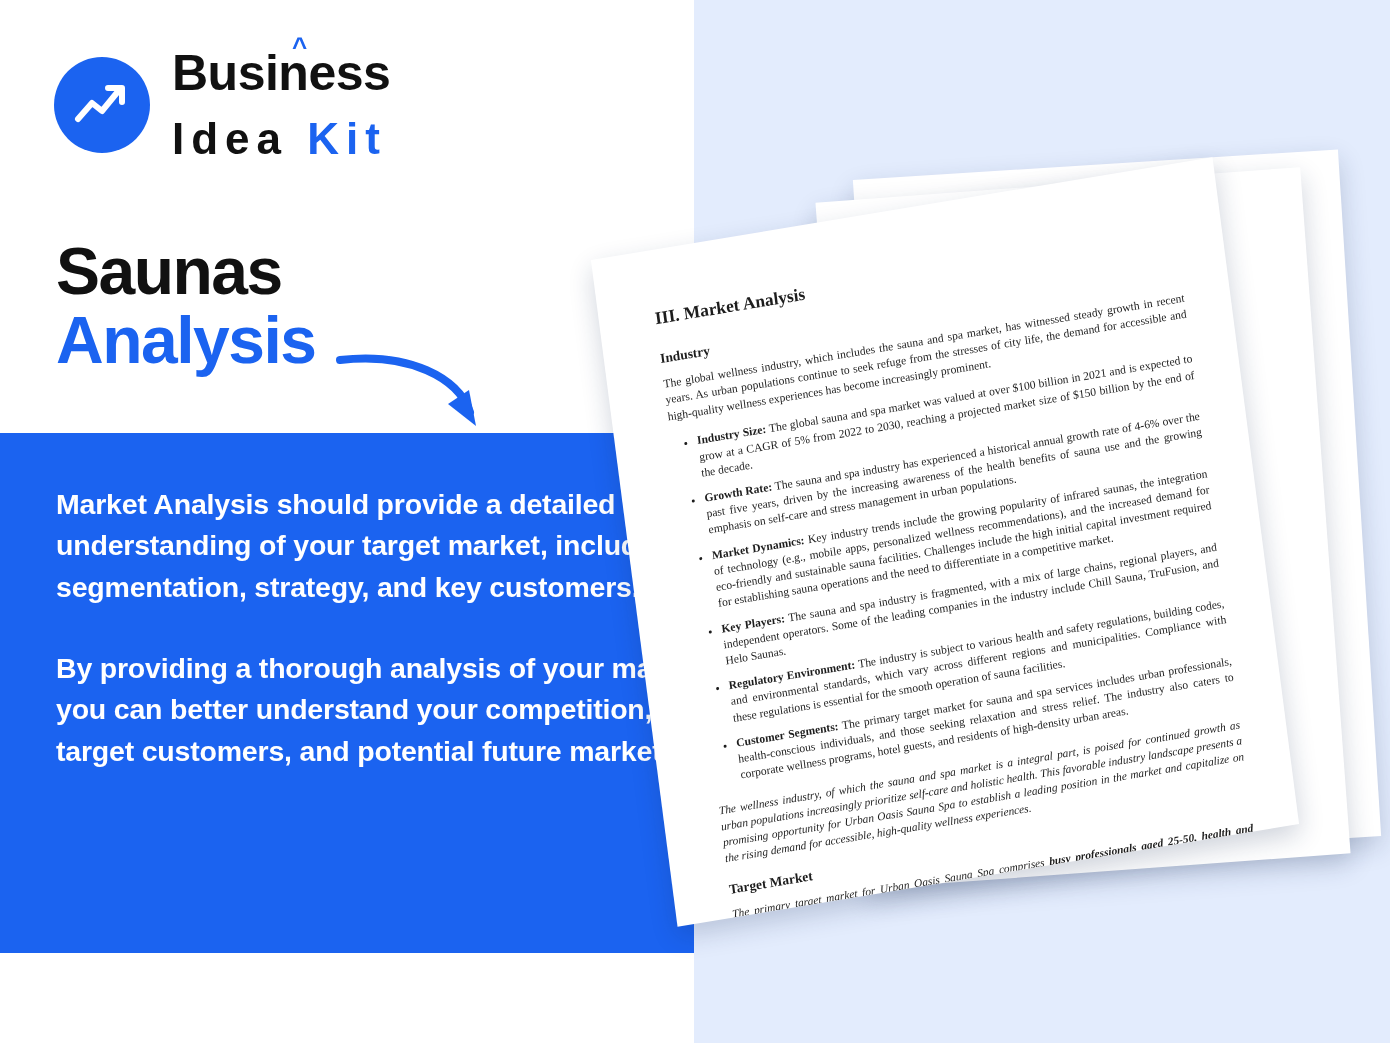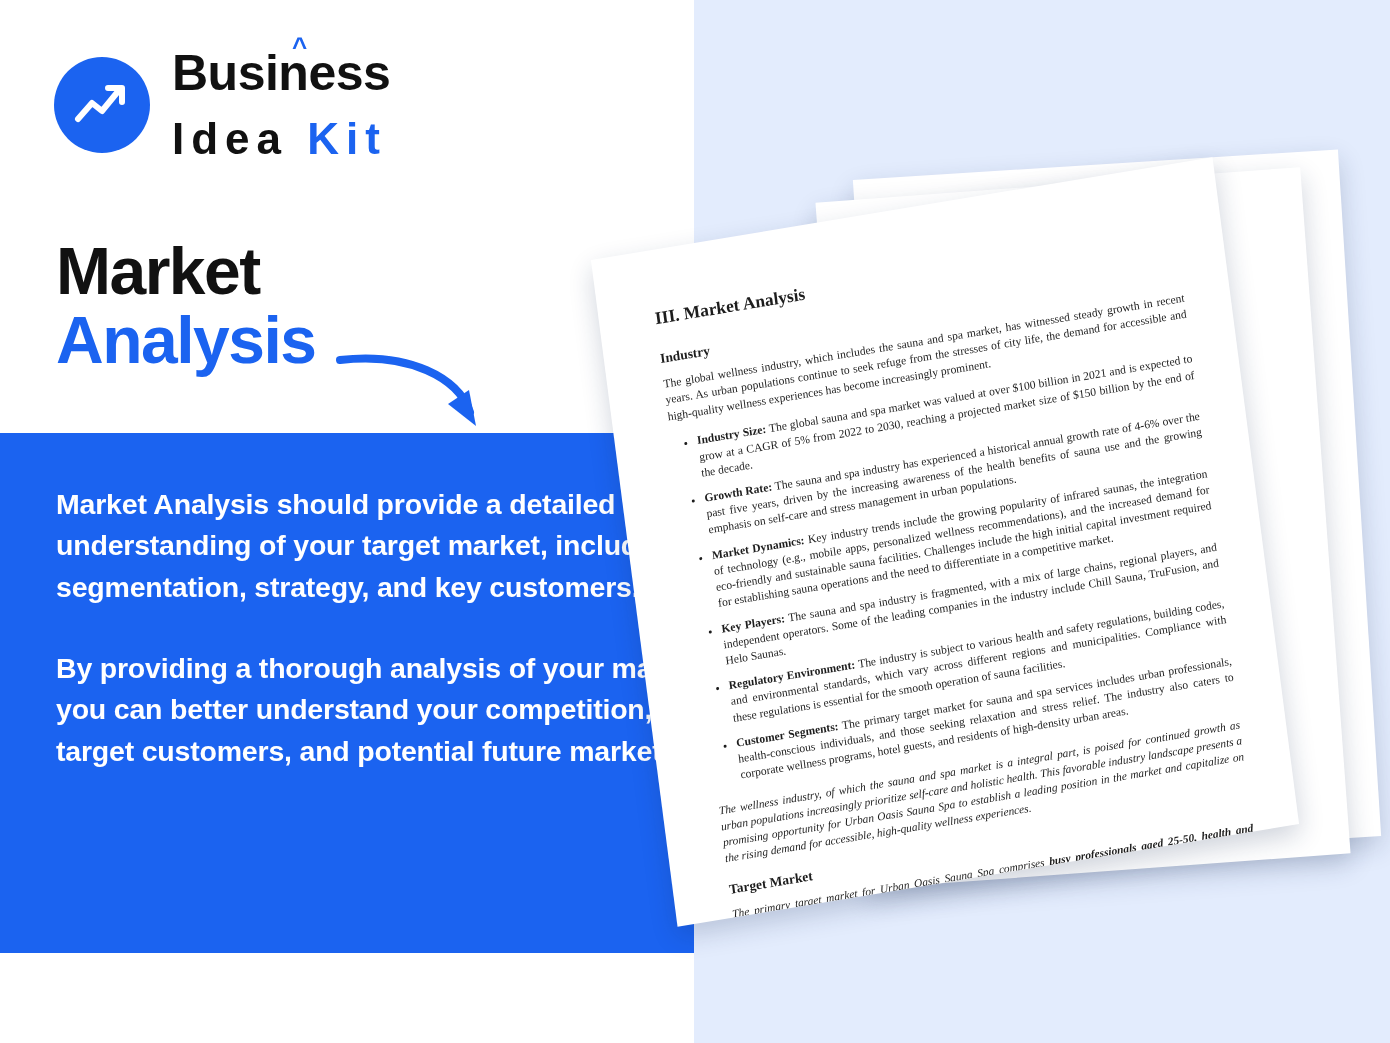--- a/index.html
+++ b/index.html
@@ -262,21 +262,21 @@
       <span class="logo-hat">^</span>
     </div>
     <div class="logo-line2">
       <span>Idea</span>
       <span class="logo-kit">Kit</span>
     </div>
   </div>
 </div>
 
 <div class="headline">
-  <span class="h-line1">Market</span>
+  <span class="h-line1">Saunas</span>
   <span class="h-line2">Analysis</span>
 </div>
 
 <svg class="arrow-svg" width="190" height="120" viewBox="0 0 190 120">
   <path d="M10 30 C 80 22, 128 48, 140 82" fill="none" stroke="#1b63f0" stroke-width="8" stroke-linecap="round"></path>
   <path d="M118 74 L146 96 L139 60 Z" fill="#1b63f0"></path>
 </svg>
 
 <div class="band-text">
   <p>Market Analysis should provide a detailed understanding of your target market, including segmentation, strategy, and key customers.</p>

